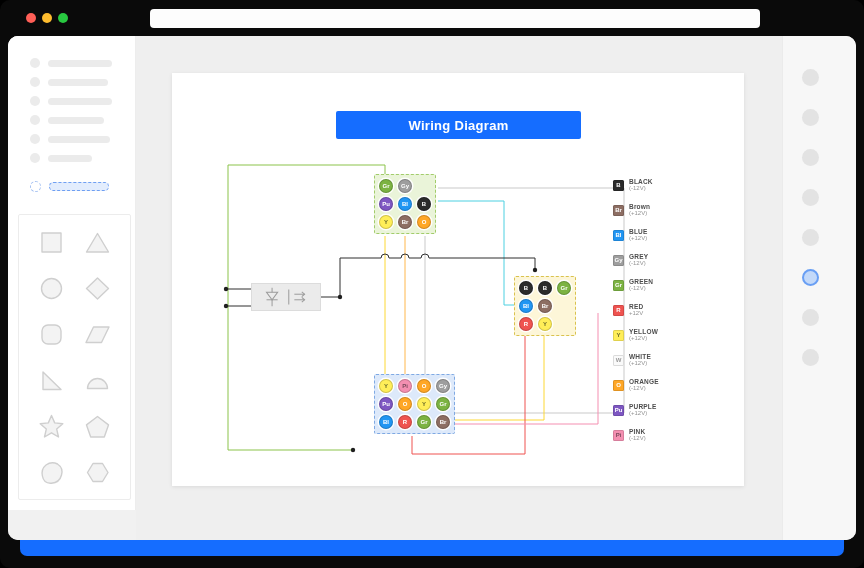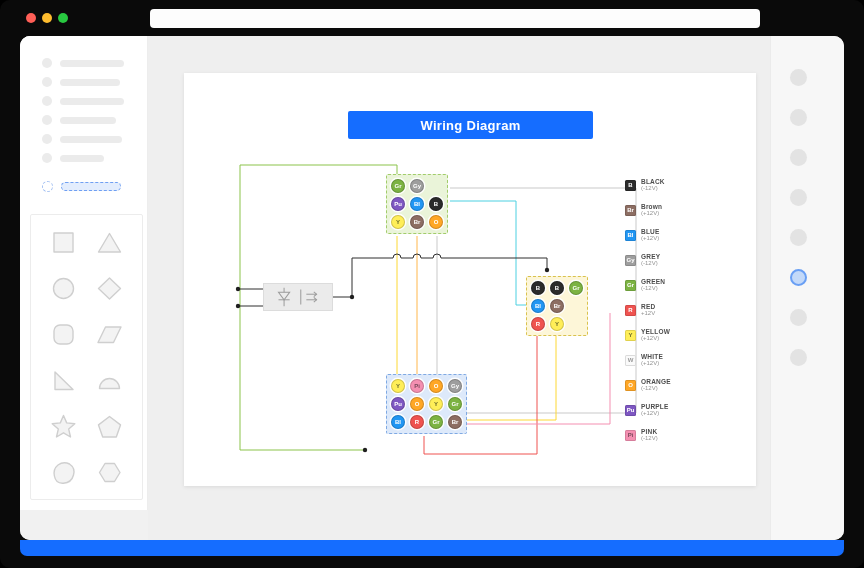--- a/index.html
+++ b/index.html
@@ -6,21 +6,21 @@
   body{width:864px;height:568px;font-family:"Liberation Sans",sans-serif;-webkit-font-smoothing:antialiased;}
   .frame{position:relative;width:864px;height:568px;background:#0a0a0a;border-radius:10px;overflow:hidden;}
 
   
   .titlebar{position:relative;height:36px;}
   .traffic{position:absolute;left:26px;top:13px;display:flex;gap:6px;}
   .tl{width:10px;height:10px;border-radius:50%;display:inline-block;}
   .urlbar{position:absolute;left:150px;top:9px;width:610px;height:19px;background:#fdfdfd;border-radius:4px;}
 
   
-  .content{margin:0 20px;height:504px;display:flex;background:#efefef;border-radius:10px;overflow:hidden;}
+  .content{margin:0 8px;height:504px;display:flex;background:#efefef;border-radius:10px;overflow:hidden;}
   .bottombar{margin:0 20px;height:16px;background:var(--accent,#156dff);border-radius:0 0 7px 7px;}
 
   
   .sidebar{width:128px;background:#f1f1f1;flex:none;}
   .sidebar-panel{width:127px;height:474px;background:#fff;border-right:1px solid #ededed;}
   .sk-list{padding:22px 0 0 22px;}
   .sk-row{display:flex;align-items:center;gap:8px;height:10px;margin-bottom:9px;}
   .sk-dot{width:10px;height:10px;border-radius:50%;background:#ebebeb;flex:none;}
   .sk-bar{height:7px;border-radius:3.5px;background:#ebebeb;}
   .active-row{display:flex;align-items:center;gap:8px;margin:18px 0 0 22px;}

